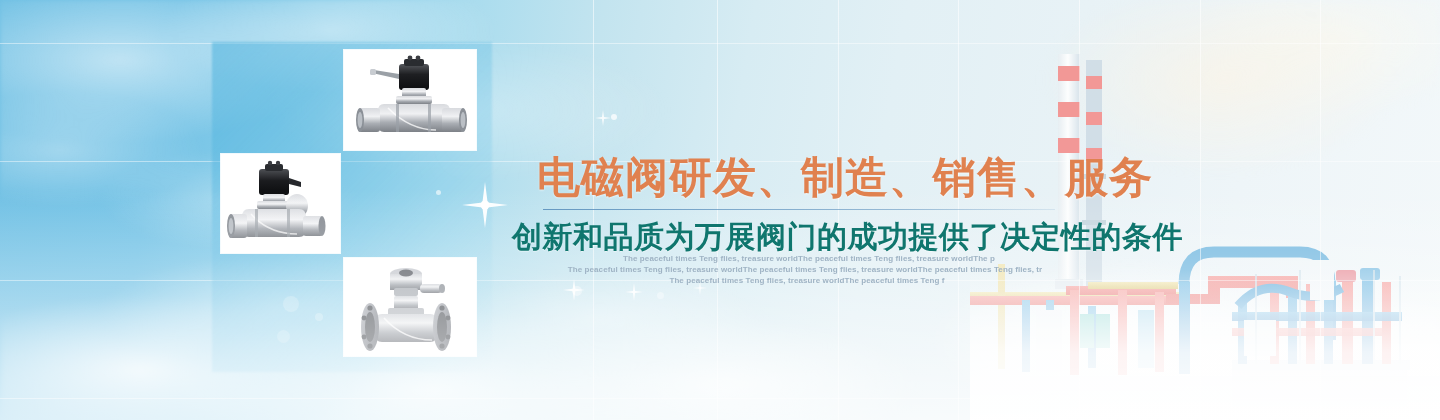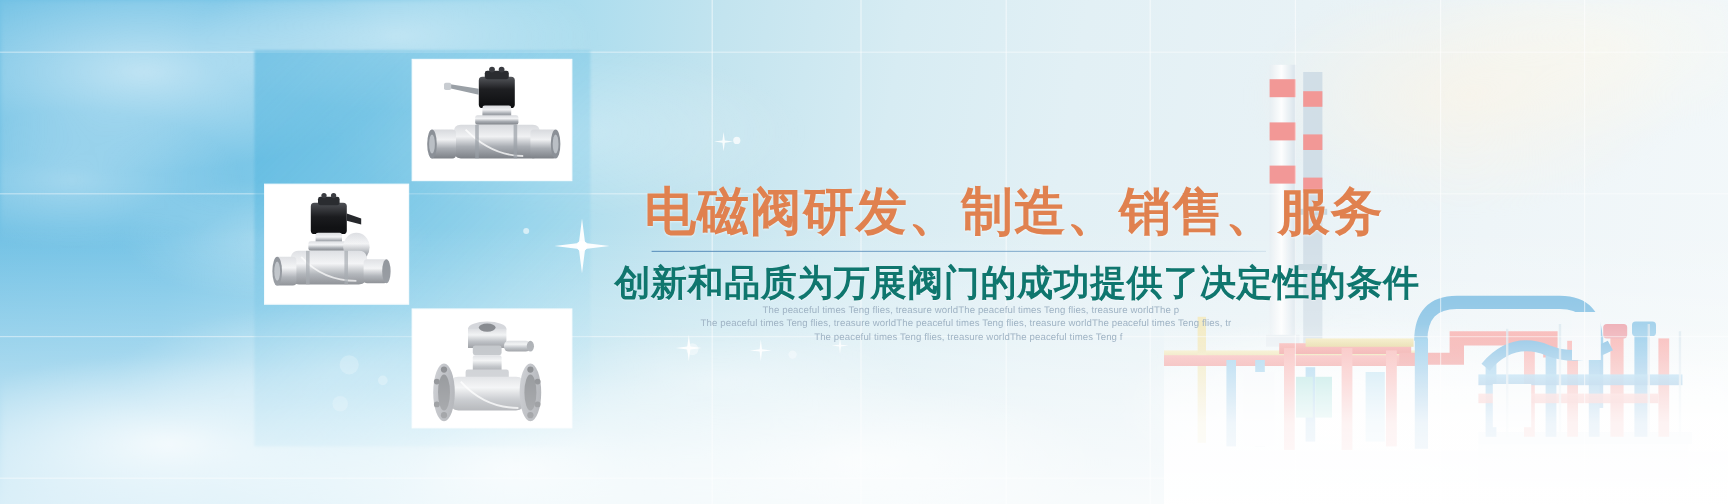--- a/index.html
+++ b/index.html
@@ -116,20 +116,21 @@
     color:#0f766e;
     white-space:nowrap;
     text-shadow:0 1px 1px rgba(255,255,255,.5);
   }
   .blurb{
     position:absolute;left:505px;top:253px;width:600px;
     text-align:center;
     font-size:8px;line-height:11px;
     color:#9fb3c4;
     letter-spacing:.1px;
+    font-weight:bold;
   }
   .blurb div{white-space:nowrap;overflow:hidden;}
   .blurb .l1{padding-left:8px;}
   .blurb .l2{padding-left:0;}
   .blurb .l3{padding-left:4px;}
 </style>
 </head>
 <body>
 
 <div id="banner">

